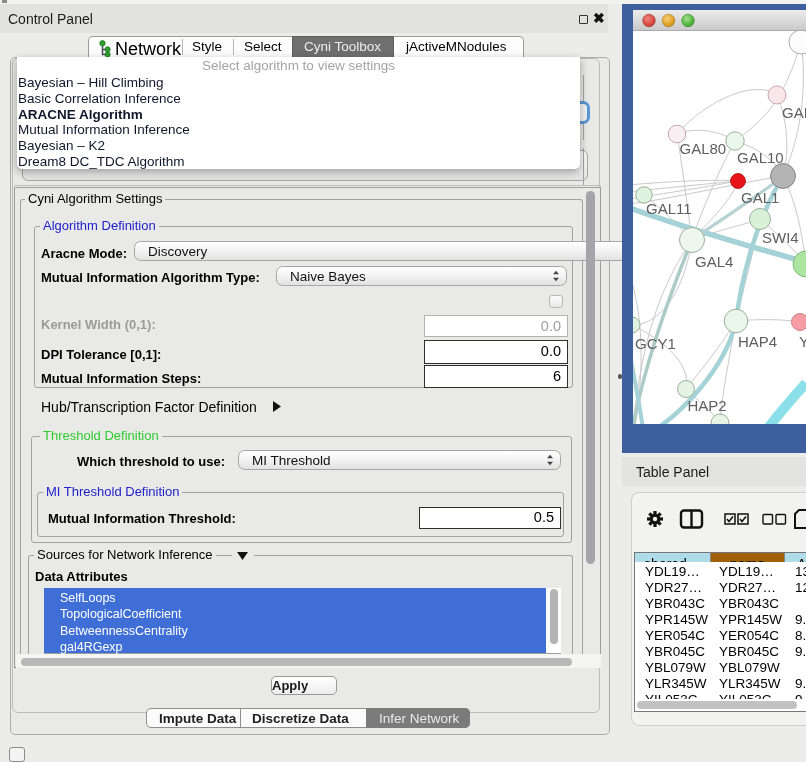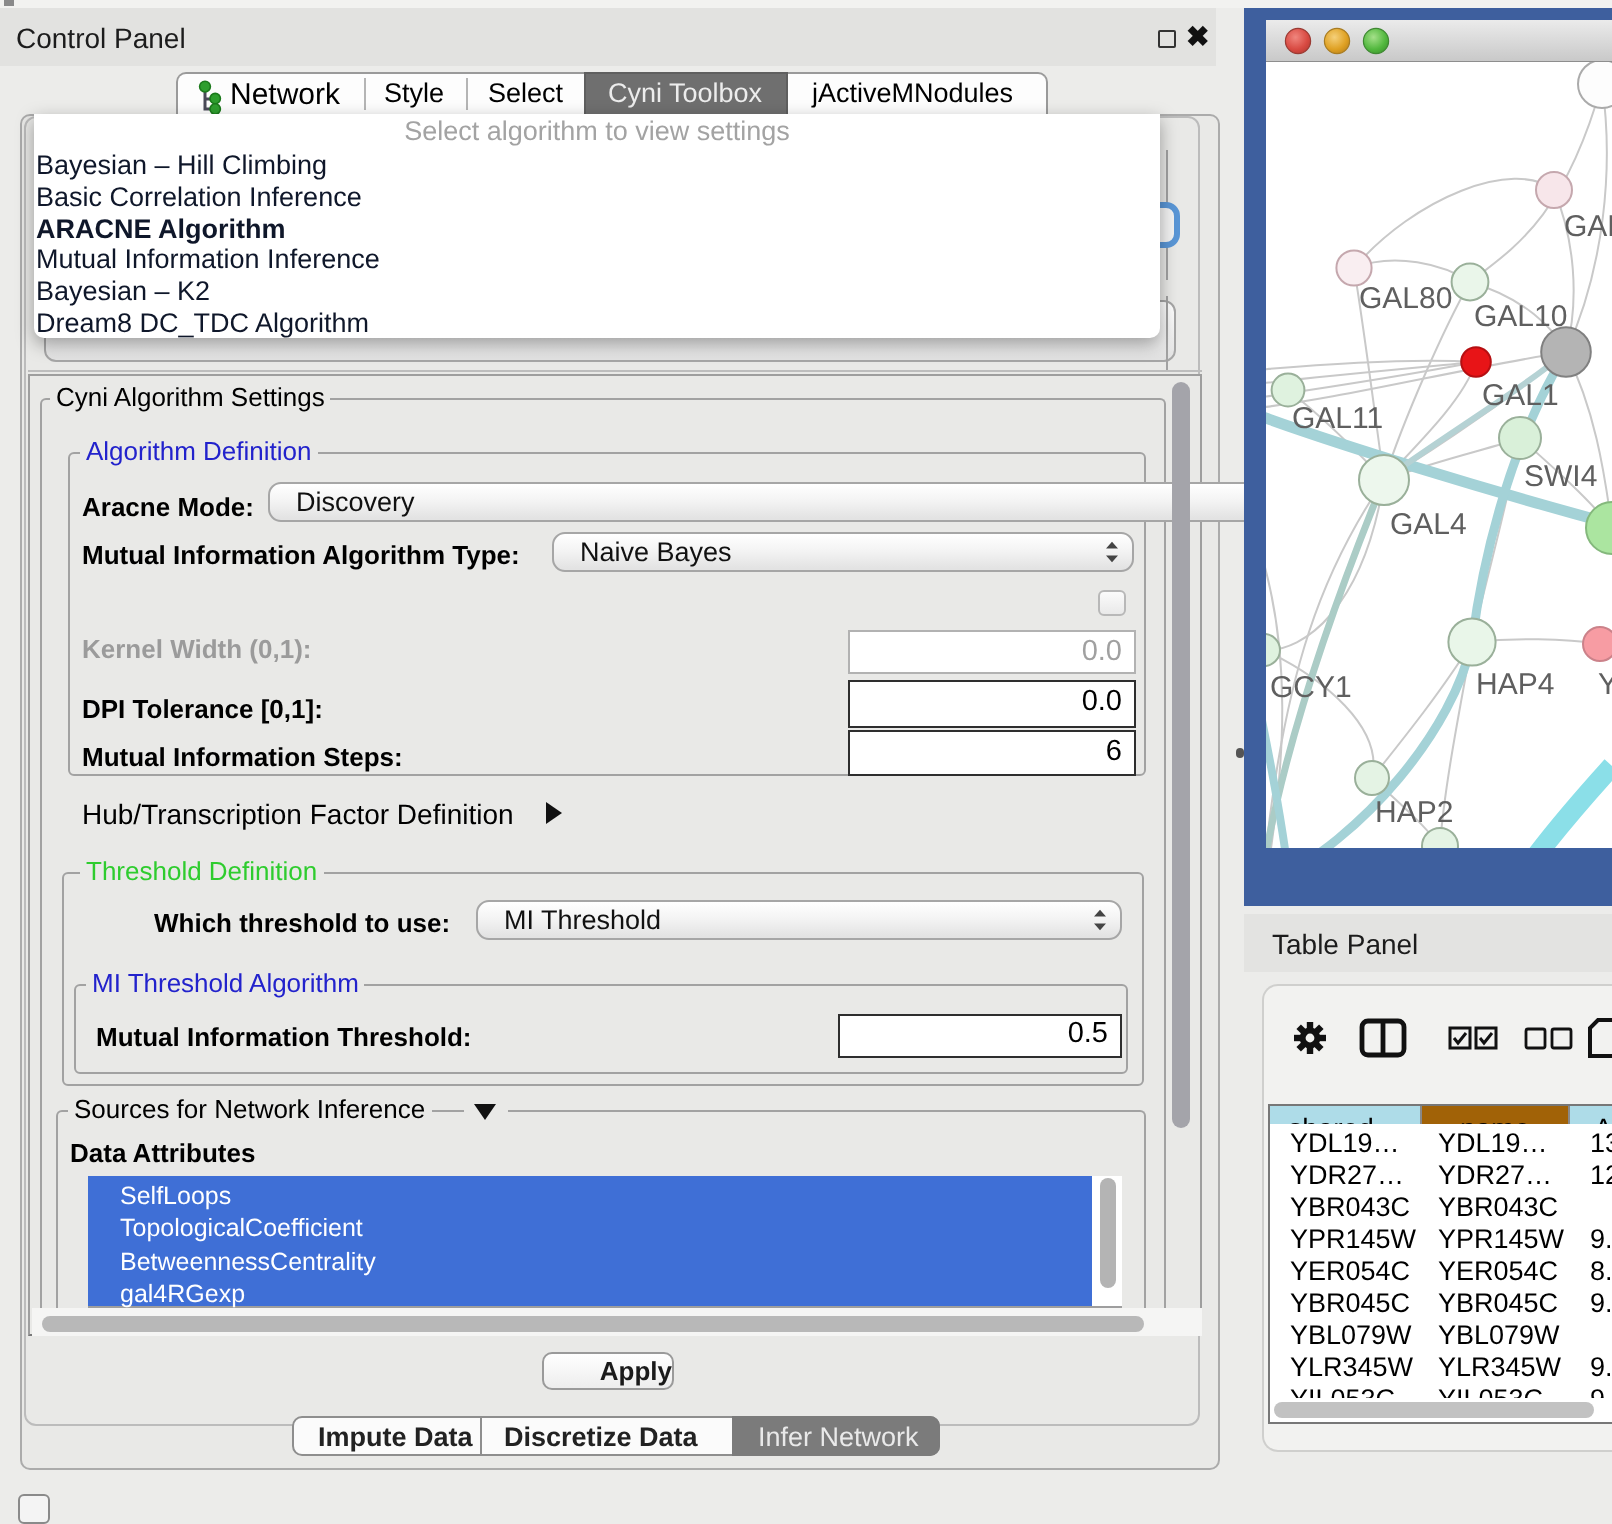--- a/index.html
+++ b/index.html
@@ -39,21 +39,21 @@
   <div id="tabs" class="abs" style="left:88px;top:36px;height:22px;width:520px;white-space:nowrap;">
     <div class="abs" style="left:0;top:0;width:436px;height:22px;background:#fdfdfd;border:1px solid #9a9a9a;border-bottom:none;border-radius:5px 5px 0 0;"></div>
     <div class="abs" style="left:204px;top:0;width:102px;height:22px;background:#6f6f6f;border:1px solid #5f5f5f;"></div>
 
     <svg class="abs" style="left:9px;top:3px;" width="15" height="18" viewBox="0 0 15 18">
       <path d="M5.5 5 V15.5 H10 M5.5 10.5 H10" stroke="#4a4a58" stroke-width="1.5" fill="none"></path>
       <circle cx="5.5" cy="4.3" r="2.7" fill="#2e9e2e" stroke="#1c7a1c" stroke-width="0.8"></circle>
       <circle cx="10.6" cy="10.3" r="2.6" fill="#2e9e2e" stroke="#1c7a1c" stroke-width="0.8"></circle>
       <circle cx="10.6" cy="15.5" r="2.6" fill="#2e9e2e" stroke="#1c7a1c" stroke-width="0.8"></circle>
     </svg>
-    <div class="abs" style="left:27px;top:3px;font-size:15px;color:#000;">Network</div>
+    <div class="abs" style="left:27px;top:3px;font-size:18px;color:#000;">Network</div>
     <div class="abs" style="left:94px;top:3px;width:1px;height:16px;background:#b5b5b5;"></div>
     <div class="abs" style="left:104px;top:3px;font-size:13.5px;color:#000;">Style</div>
     <div class="abs" style="left:145px;top:3px;width:1px;height:16px;background:#b5b5b5;"></div>
     <div class="abs" style="left:156px;top:3px;font-size:13.5px;color:#000;">Select</div>
     <div class="abs" style="left:216px;top:3px;font-size:13.5px;color:#ececec;">Cyni Toolbox</div>
     <div class="abs" style="left:318px;top:3px;font-size:13.5px;color:#000;">jActiveMNodules</div>
   </div>
 
   <div class="abs" style="left:12px;top:58px;width:588px;height:655px;border:1px solid #bcbcbc;border-radius:6px;background:#e9e9e7;"></div>
 
@@ -110,42 +110,42 @@
 
   <div class="lab bold" style="left:77px;top:454px;">Which threshold to use:</div>
   <div class="combo" style="left:238px;top:450px;width:323px;height:20px;">
     <span class="ctext">MI Threshold</span>
     <svg class="arr" viewBox="0 0 9 14">
         <path d="M4.5 1 L8 5 L1 5 Z M4.5 13 L1 9 L8 9 Z" fill="#444"></path>
       </svg>
   </div>
 
   <div class="grp" style="left:37px;top:492px;width:527px;height:45px;"></div>
-  <div class="grplab" style="left:43px;top:485px;color:#2222cc;">MI Threshold Algorithm</div>
+  <div class="grplab" style="left:43px;top:485px;color:#2222cc;">MI Threshold Definition</div>
   <div class="lab bold" style="left:48px;top:511px;">Mutual Information Threshold:</div>
   <div class="fld" style="left:419px;top:507px;width:142px;height:22px;border-width:1.5px;border-color:#2e2e2e;line-height:19px;">0.5</div>
 
   <div class="grp" style="left:28px;top:555px;width:545px;height:106px;border-bottom:none;"></div>
   <div class="grplab" style="left:34px;top:548px;">Sources for Network Inference</div>
   <div class="abs" style="left:232px;top:550px;width:22px;height:12px;background:#e9e9e7;"></div>
     <svg class="abs" style="left:236px;top:551px;" width="13" height="10" viewBox="0 0 13 10">
       <path d="M1 1 L12 1 L6.5 9 Z" fill="#111"></path>
     </svg>
 
   <div class="lab bold" style="left:35px;top:569px;">Data Attributes</div>
 
   <div class="abs" style="left:44px;top:588px;width:517px;height:66px;background:#fff;border-bottom:1px solid #9e9e9e;"></div>
   <div class="abs" style="left:44px;top:588px;width:502px;height:65px;background:#3f6fd6;"></div>
     <div class="abs" style="left:60px;top:590px;color:#fff;font-size:12.5px;line-height:16.3px;">SelfLoops<br>TopologicalCoefficient<br>BetweennessCentrality<br>gal4RGexp</div>
   <div class="abs" style="left:550px;top:589px;width:7.5px;height:55px;background:#b4b4b4;border-radius:4px;"></div>
 
   <div class="abs" style="left:16px;top:654px;width:585px;height:13.5px;background:#f5f5f4;"></div>
     <div class="abs" style="left:21px;top:658px;width:551px;height:7.5px;background:#b8b8b8;border-radius:4px;"></div>
 
-  <div class="abs" style="left:271px;top:676px;width:66px;height:19px;background:linear-gradient(#fff,#ededed);border:1px solid #9a9a9a;border-radius:5px;text-align:right;font-size:13px;font-weight:bold;line-height:17px;color:#1a1a1a;">Apply</div>
+  <div class="abs" style="left:271px;top:676px;width:66px;height:19px;background:linear-gradient(#fff,#ededed);border:1px solid #9a9a9a;border-radius:5px;text-align:left;font-size:13px;font-weight:bold;line-height:17px;color:#1a1a1a;">Apply</div>
 
   <div class="abs" style="left:146px;top:708px;width:324px;height:20px;border:1px solid #8e8e8e;border-radius:5px;background:#fbfbfb;"></div>
   <div class="abs" style="left:366px;top:708px;width:104px;height:20px;background:#7b7b7b;border-radius:0 5px 5px 0;"></div>
   <div class="abs" style="left:240px;top:708px;width:1px;height:20px;background:#8e8e8e;"></div>
   <div class="abs" style="left:159px;top:711px;font-size:13.5px;font-weight:bold;color:#222;">Impute Data</div>
   <div class="abs" style="left:252px;top:711px;font-size:13.5px;font-weight:bold;color:#222;">Discretize Data</div>
   <div class="abs" style="left:379px;top:711px;font-size:13.5px;color:#e9e9e9;">Infer Network</div>
 
   <div class="abs" style="left:586px;top:191px;width:9px;height:373px;background:#a4a4aa;border-radius:5px;"></div>
 

